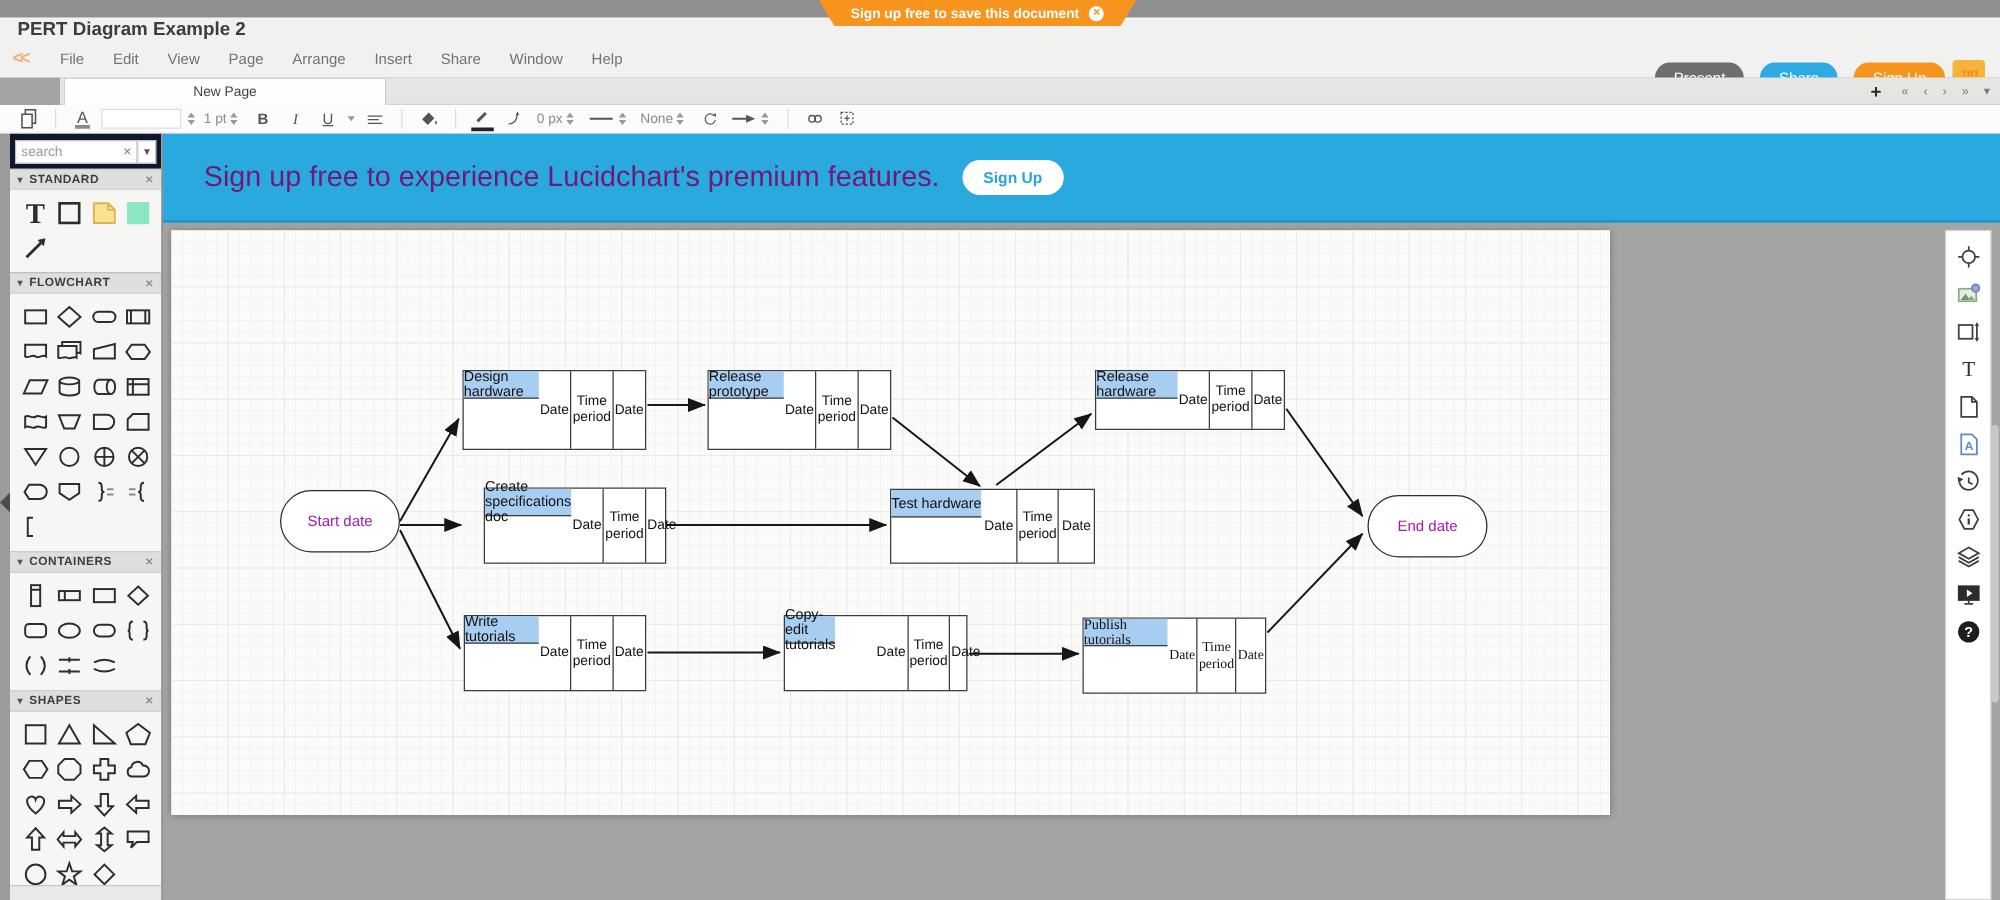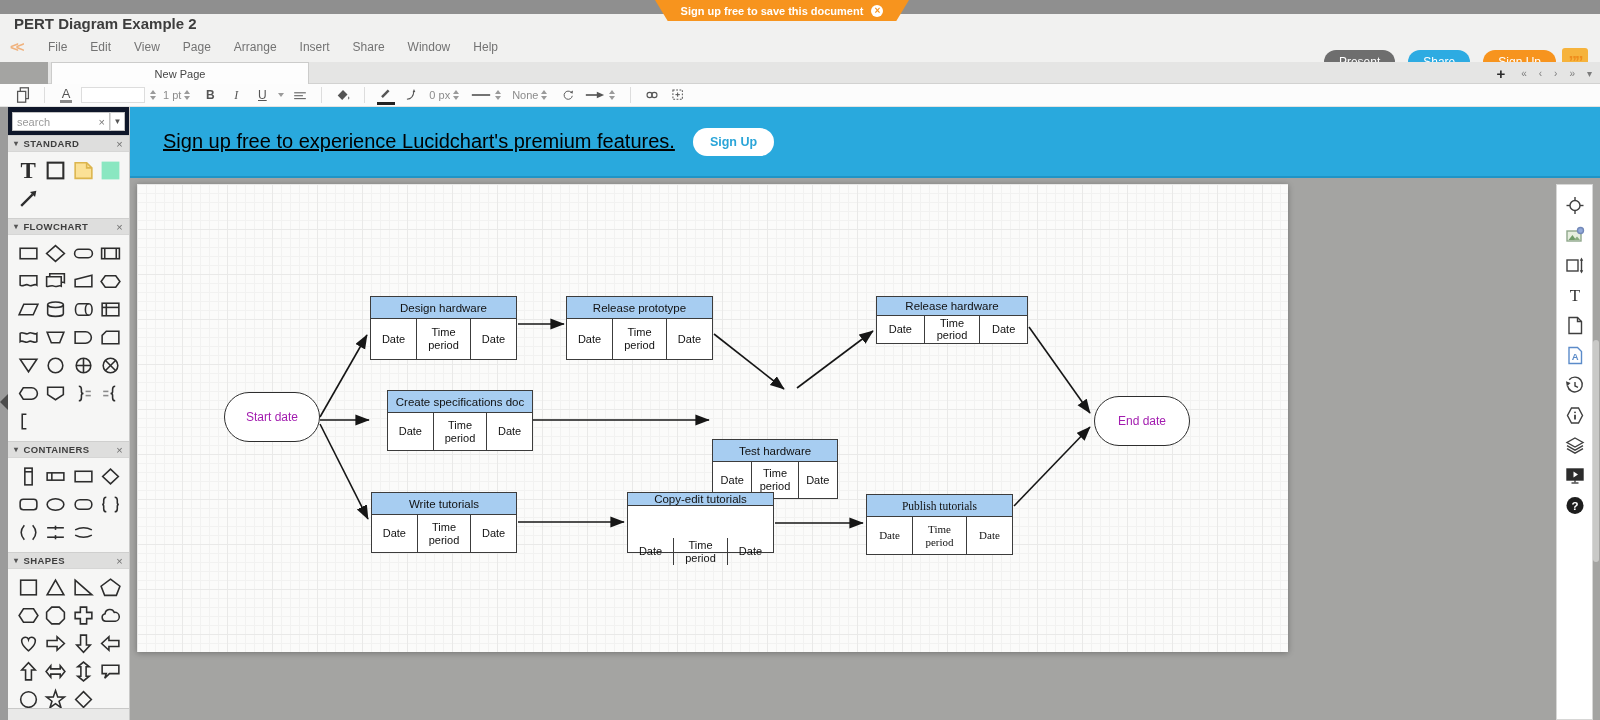--- a/index.html
+++ b/index.html
@@ -53,21 +53,21 @@
   .spin i.dn{border-top:4px solid #9a9a9a;}
   .tool-label{font-size:11px;color:#8b8b8b;}
   .bold-b{font-weight:bold;}
   .italic-i{font-style:italic;font-family:"Liberation Serif",serif;}
   .under-u{text-decoration:underline;}
   .pen-bar{border-bottom:3px solid #222;padding-bottom:1px;}
 
   
   .promo{position:absolute;left:130px;top:107px;width:1470px;height:71px;background:#29a9dd;
     border-bottom:2px solid #1f94c6;display:flex;align-items:center;padding-left:33px;gap:18px;z-index:5;}
-  .promo-text{color:#000000;font-size:20px;text-decoration:underline;}
+  .promo-text{color:#701a75;font-size:23px;}
   .promo-btn{background:#fff;color:#2aa5d8;font-size:12.5px;font-weight:bold;height:28px;
     padding:0 17px;border-radius:14px;display:flex;align-items:center;cursor:pointer;}
 
   
   .gutter{position:absolute;left:0;top:107px;width:8px;height:613px;background:#9b9b9b;z-index:10;}
   .collapse-handle{position:absolute;left:0;top:394px;width:0;height:0;z-index:11;
     border-top:8px solid transparent;border-bottom:8px solid transparent;border-right:8px solid #4c4c4c;cursor:pointer;}
   .sidebar{position:absolute;left:8px;top:107px;width:122px;height:613px;background:#0f172a;
     border-right:1px solid #c9c9c8;z-index:10;overflow:hidden;}
   .search-row{margin:5px 4px 4px 4px;display:flex;height:19px;}
@@ -97,21 +97,21 @@
       linear-gradient(to right,#e9e9e8 1px,transparent 1px),
       linear-gradient(to bottom,#e9e9e8 1px,transparent 1px),
       linear-gradient(to right,#f2f2f1 1px,transparent 1px),
       linear-gradient(to bottom,#f2f2f1 1px,transparent 1px);
     background-size:45px 45px,45px 45px,9px 9px,9px 9px;}
   #edge-svg{position:absolute;left:0;top:0;}
   #edge-svg line{stroke:#161616;stroke-width:1.6;}
   .node{position:absolute;}
   .term{border:1.7px solid #2e2e2e;border-radius:25px;background:#fff;display:flex;align-items:center;
     justify-content:center;font-size:12px;color:#a21caf;cursor:pointer;}
-  .pert{border:1.6px solid #3c3c3c;background:#fff;display:flex;flex-direction:column;cursor:pointer;}
+  .pert{border:1.6px solid #3c3c3c;background:#fff;display:flex;flex-direction:row;cursor:pointer;}
   .pert-title{background:#a7cdf1;border-bottom:1.6px solid #3c3c3c;height:22px;display:flex;
     align-items:center;justify-content:center;font-size:11.5px;color:#111;}
   .pert-cells{flex:1;display:flex;}
   .pert-cell{flex:1;display:flex;align-items:center;justify-content:center;font-size:11px;color:#111;
     text-align:center;border-right:1.5px solid #3c3c3c;line-height:1.15;padding:1px;}
   .pert-cell.mid{flex:1.18;}
   .pert-cell:last-child{border-right:none;}
 
   
   .right-panel{position:absolute;left:1556px;top:184px;width:37px;height:536px;background:#fff;
@@ -698,21 +698,21 @@
           </div>
         </div>
         <div class="node pert" style="left: 250px; top: 206px; width: 146px; height: 61px;">
           <div class="pert-title">Create specifications doc</div>
           <div class="pert-cells">
             <div class="pert-cell">Date</div>
             <div class="pert-cell mid">Time period</div>
             <div class="pert-cell">Date</div>
           </div>
         </div>
-        <div class="node pert" style="left: 575px; top: 207px; width: 126px; height: 60px; margin-top: 48px;">
+        <div class="node pert" style="left: 575px; top: 207px; width: 164px; height: 60px;">
           <div class="pert-title">Test hardware</div>
           <div class="pert-cells">
             <div class="pert-cell">Date</div>
             <div class="pert-cell mid">Time period</div>
             <div class="pert-cell">Date</div>
           </div>
         </div>
         <div class="node pert" style="left: 234px; top: 308px; width: 146px; height: 61px;">
           <div class="pert-title">Write tutorials</div>
           <div class="pert-cells">

